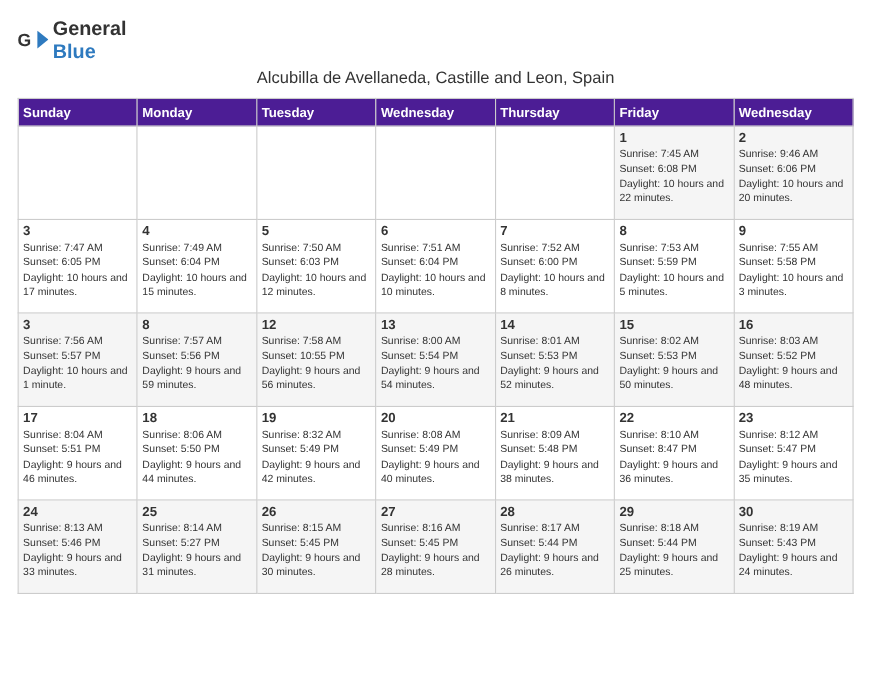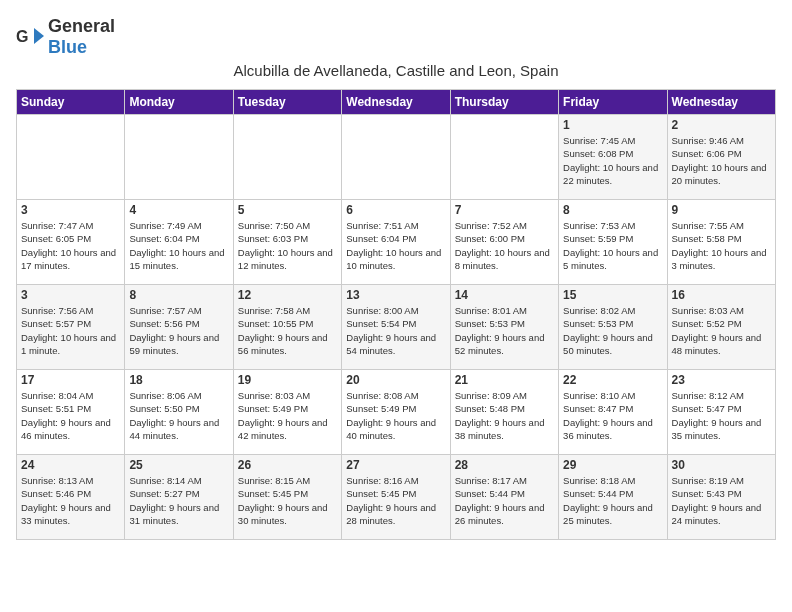--- a/index.html
+++ b/index.html
@@ -225,21 +225,21 @@
 Daylight: 9 hours and 46 minutes.</div>
         </td>
         <td>
           <div class="day-number">18</div>
           <div class="day-info">Sunrise: 8:06 AM
 Sunset: 5:50 PM
 Daylight: 9 hours and 44 minutes.</div>
         </td>
         <td>
           <div class="day-number">19</div>
-          <div class="day-info">Sunrise: 8:03 AM
+          <div class="day-info">Sunrise: 8:32 AM
 Sunset: 5:49 PM
 Daylight: 9 hours and 42 minutes.</div>
         </td>
         <td>
           <div class="day-number">20</div>
           <div class="day-info">Sunrise: 8:08 AM
 Sunset: 5:49 PM
 Daylight: 9 hours and 40 minutes.</div>
         </td>
         <td>

